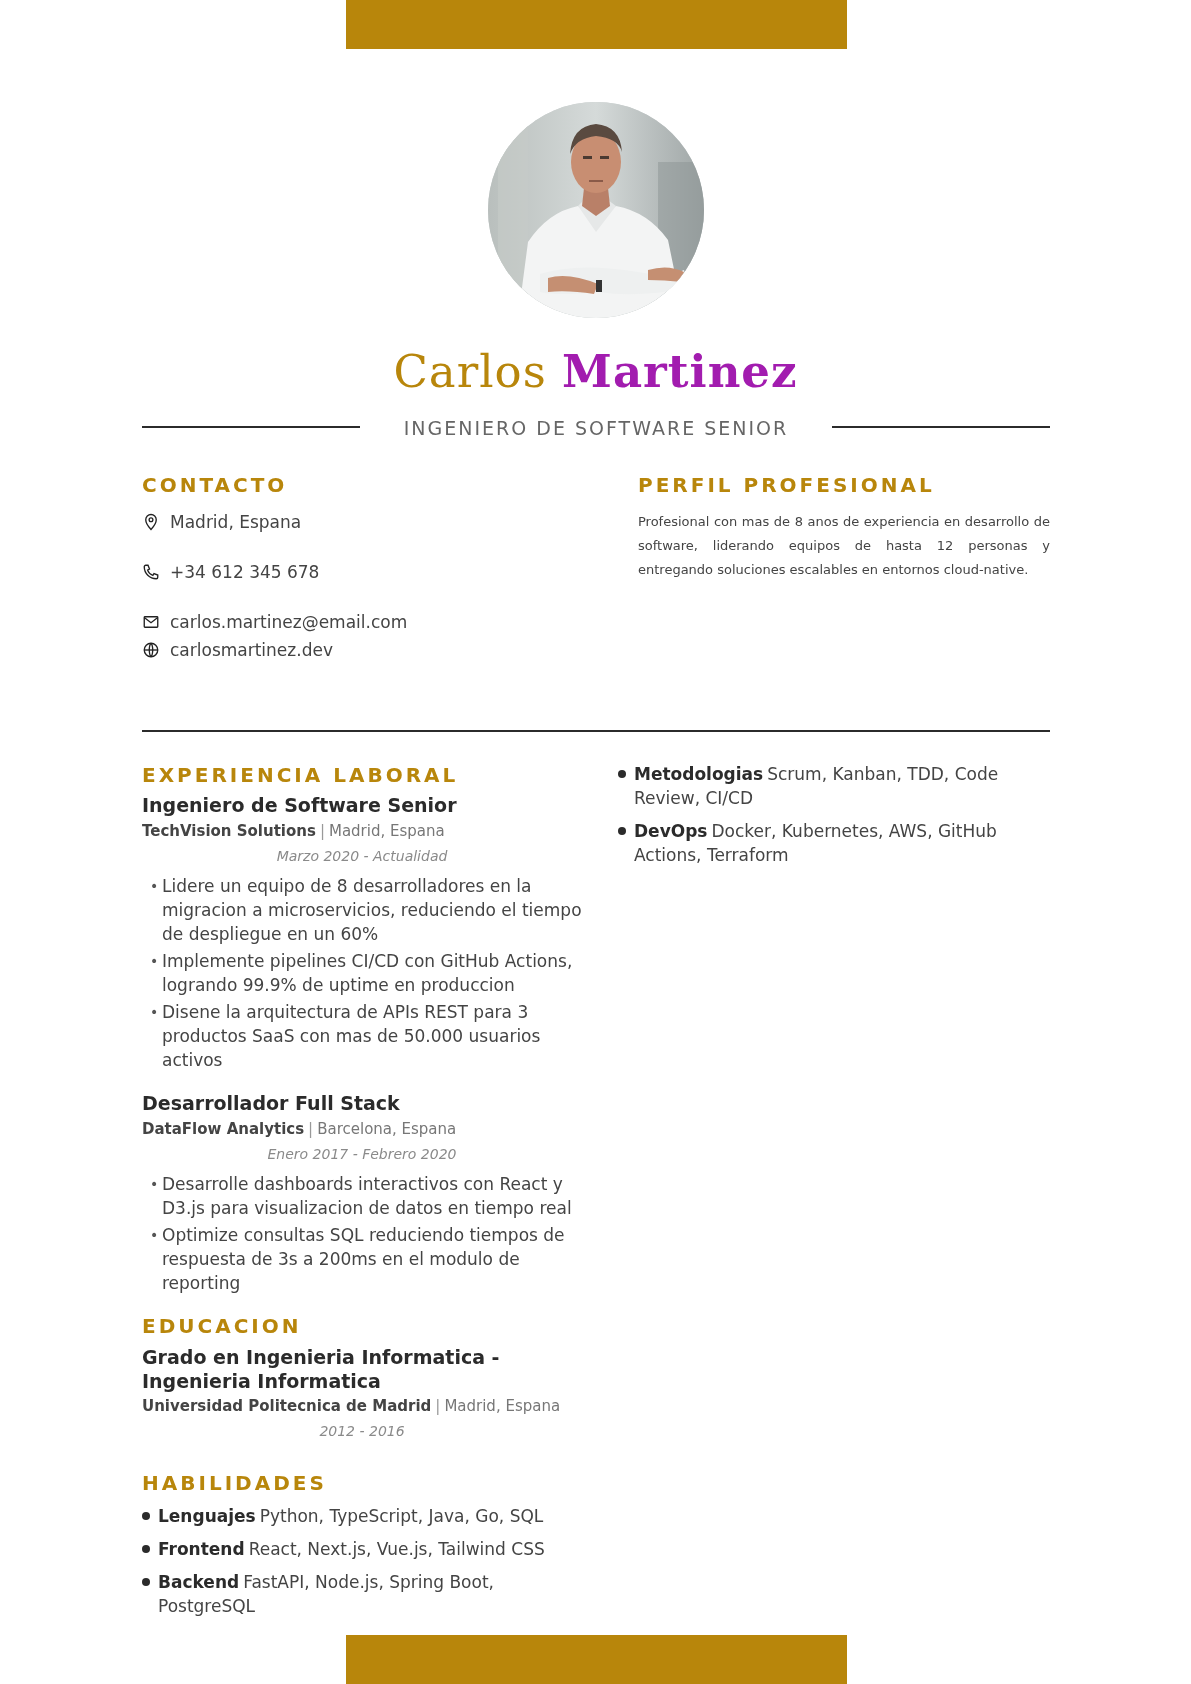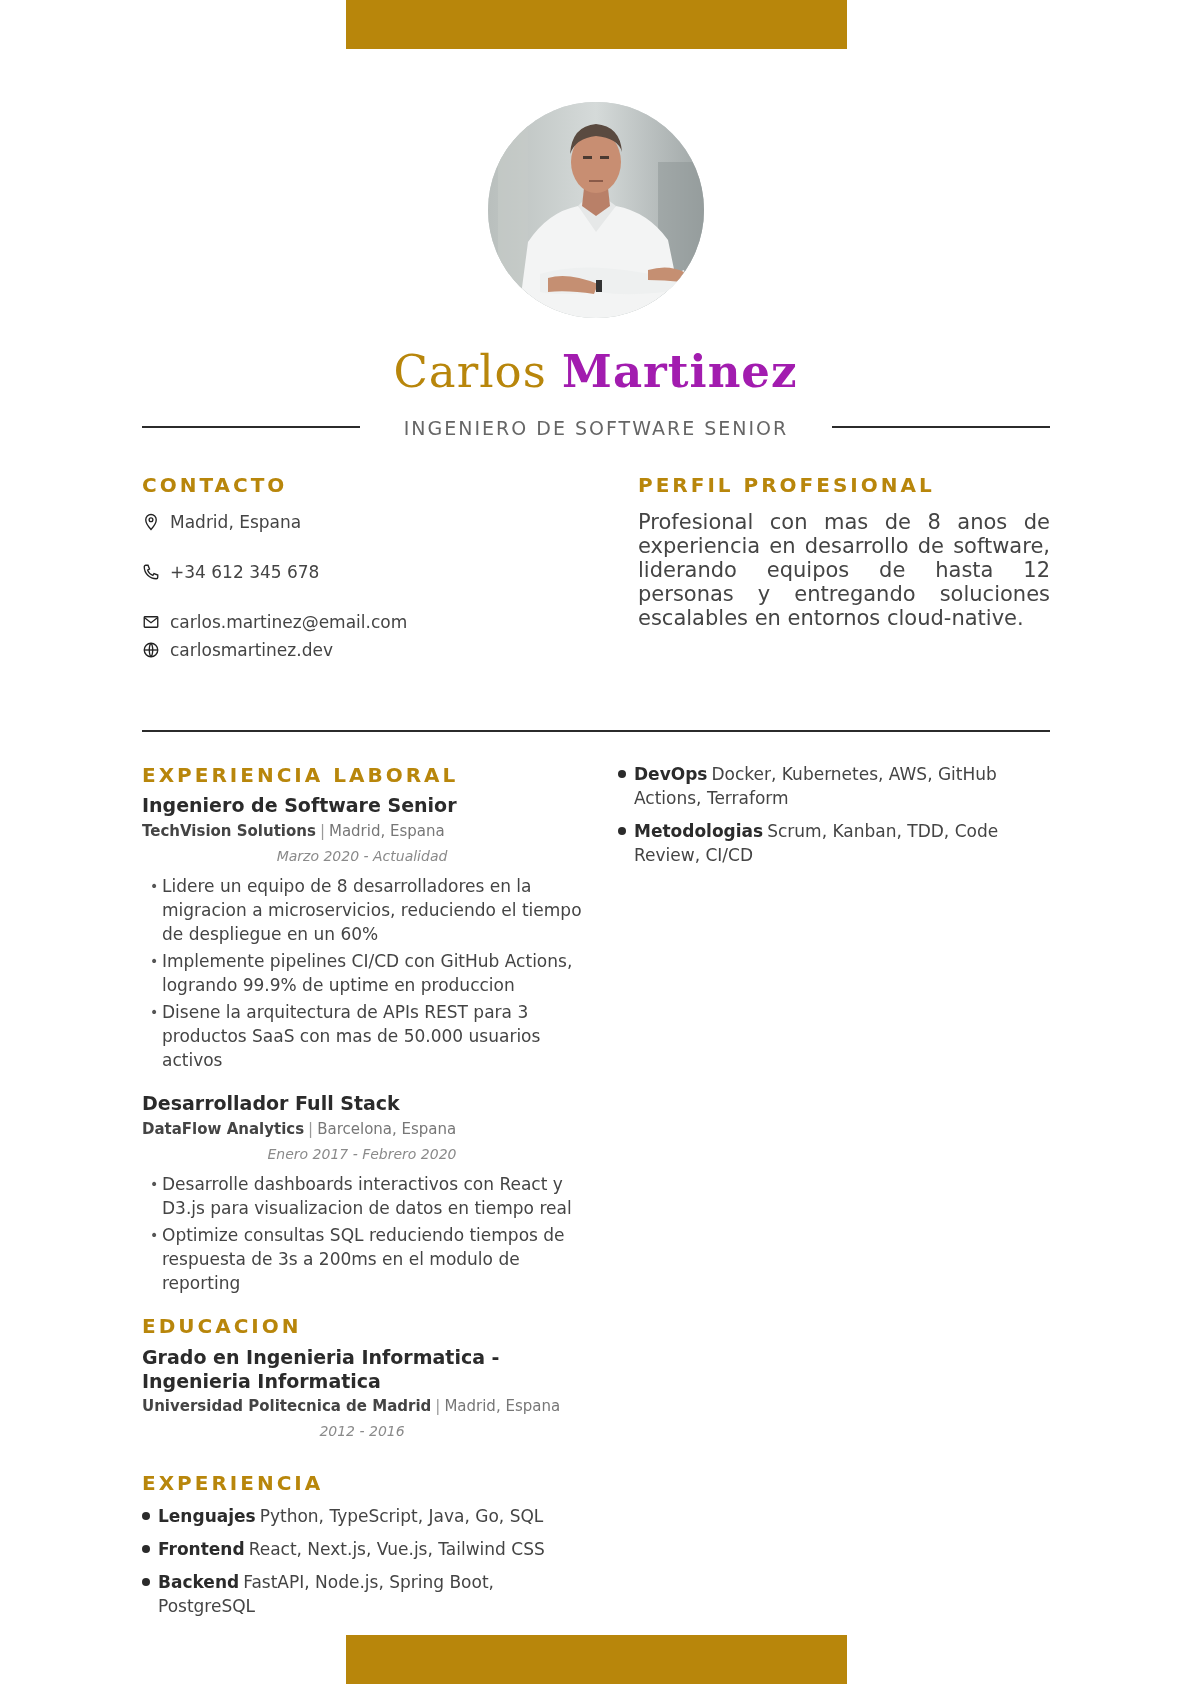--- a/index.html
+++ b/index.html
@@ -23,21 +23,21 @@
   .subtitle-row .line.right { right: 0; }
   .subtitle { position: absolute; left: 0; right: 0; top: 0; text-align: center; font-size: 19px; letter-spacing: 2px; color: #666666; line-height: 28px; }
 
   .section-title { color: #b8860b; font-weight: bold; font-size: 20px; letter-spacing: 3px; line-height: 26px; }
 
   .contact { position: absolute; left: 142px; top: 472px; width: 430px; }
   .contact-item { display: flex; align-items: center; font-size: 17px; color: #444; line-height: 24px; position: absolute; left: 0; }
   .contact-item svg { width: 18px; height: 18px; margin-right: 10px; flex: none; }
 
   .profile { position: absolute; left: 638px; top: 472px; width: 412px; }
-  .profile p { font-size: 21px; line-height: 24px; color: #444; text-align: justify; margin-top: 12px; }
+  .profile p { font-size: 13px; line-height: 24px; color: #444; text-align: justify; margin-top: 12px; }
 
   .divider { position: absolute; left: 142px; top: 730px; width: 908px; height: 2px; background: #2b2b2b; }
 
   .left-col { position: absolute; left: 142px; top: 762px; width: 440px; }
   .right-col { position: absolute; left: 618px; top: 762px; width: 440px; }
 
   .job-title { font-size: 19px; font-weight: bold; color: #2b2b2b; line-height: 26px; margin-top: 4px; }
   .company-line { font-size: 15px; line-height: 26px; color: #777; }
   .company-line .company { font-weight: bold; color: #444; }
   .company-line .sep { color: #999; margin: 0 4px; }
@@ -174,28 +174,28 @@
     </ul>
   </div>
 
   <div class="section-title">EDUCACION</div>
   <div class="edu-title">Grado en Ingenieria Informatica - Ingenieria Informatica</div>
   <div class="company-line">
     <span class="company">Universidad Politecnica de Madrid</span><span class="sep">|</span><span>Madrid, Espana</span>
   </div>
   <div class="dates">2012 - 2016</div>
 
-  <div class="section-title gap-section" style="margin-top:28px;">EXPERIENCIA</div>
+  <div class="section-title gap-section" style="margin-top:28px;">HABILIDADES</div>
   <ul class="skills">
     <li><span class="label">Lenguajes</span><span>Python, TypeScript, Java, Go, SQL</span></li>
     <li><span class="label">Frontend</span><span>React, Next.js, Vue.js, Tailwind CSS</span></li>
     <li><span class="label">Backend</span><span>FastAPI, Node.js, Spring Boot, PostgreSQL</span></li>
   </ul>
 </div>
 
 <div class="right-col">
   <ul class="skills" style="margin-top:0;">
+    <li><span class="label">Metodologias</span><span>Scrum, Kanban, TDD, Code Review, CI/CD</span></li>
     <li><span class="label">DevOps</span><span>Docker, Kubernetes, AWS, GitHub Actions, Terraform</span></li>
-    <li><span class="label">Metodologias</span><span>Scrum, Kanban, TDD, Code Review, CI/CD</span></li>
   </ul>
 </div>
 
 <div class="accent-bar bottom"></div>
 
 </body></html>

